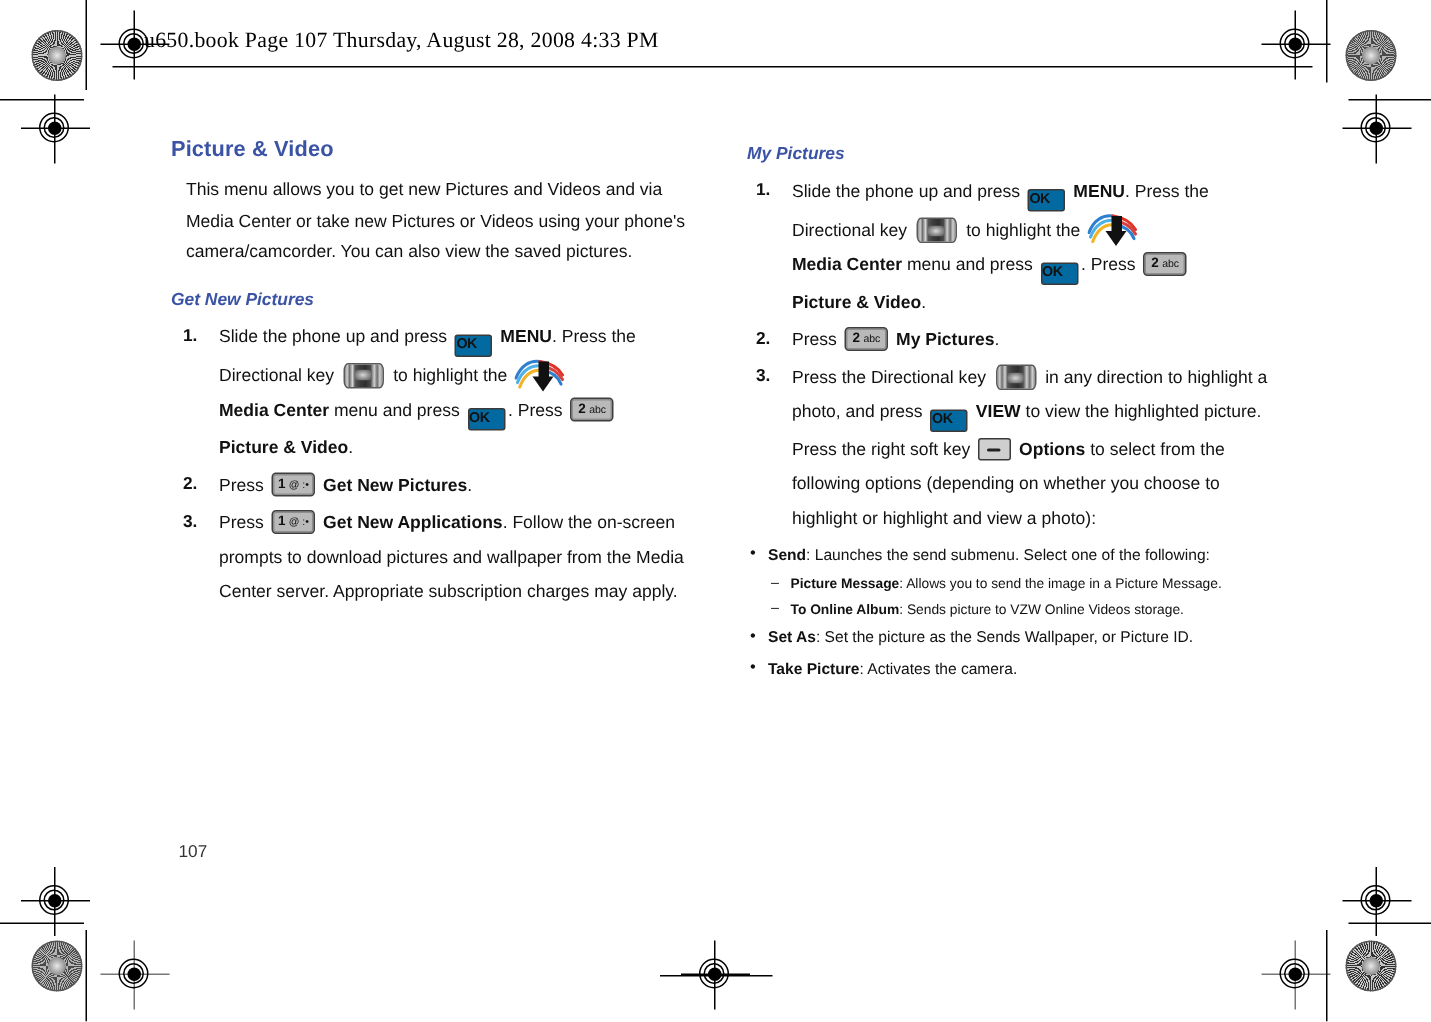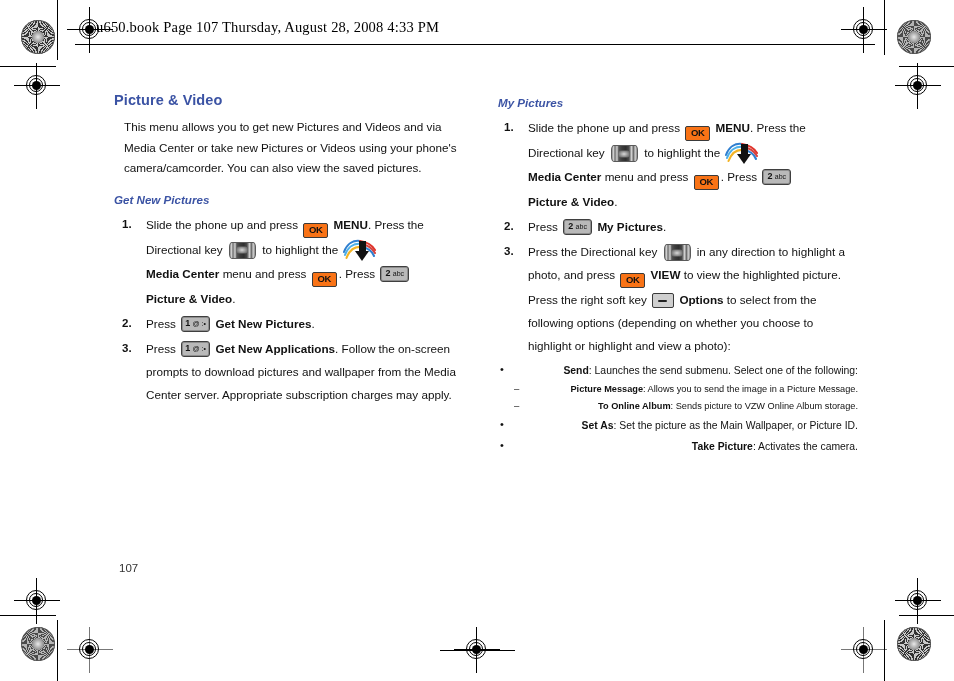--- a/index.html
+++ b/index.html
@@ -84,25 +84,25 @@
 
   
   .key{
     display:inline-block;vertical-align:-4px;
     box-sizing:border-box;
     position:relative;
     margin:0 2px;
   }
   .key-ok{
     width:25px;height:15px;
-    background:#f97316;
+    background:#0369a1;
     border:1.5px solid #3a3a3a;
     border-radius:2px;
     font-size:9.5px;font-weight:bold;line-height:12px;
-    text-align:center;color:#111;
+    text-align:left;color:#111;
     letter-spacing:-0.3px;
   }
   .key-num{
     width:29px;height:16px;
     background:#b9b9b9;
     border:1.5px solid #3f3f3f;
     border-radius:3px;
     box-shadow:inset 0 0 0 1px #8e8e8e;
     font-size:8px;line-height:13px;text-align:center;color:#111;
     overflow:hidden;white-space:nowrap;
@@ -143,21 +143,21 @@
     width:34px;height:24px;vertical-align:-8px;margin:0 2px;
   }
   .mc-arrow{
     position:absolute;left:12px;top:3px;width:0;height:0;
   }
   .mc-arrow .stem{position:absolute;left:4px;top:0;width:7px;height:11px;background:#111;}
   .mc-arrow .head{position:absolute;left:0;top:10px;width:0;height:0;
     border-left:7.5px solid transparent;border-right:7.5px solid transparent;border-top:10px solid #111;}
 
   
-  ul.bul{margin:4px 0 0 0;padding:0;list-style:none;text-align:right;}
+  ul.bul{margin:4px 0 0 0;padding:0;list-style:none;}
   ul.bul > li{
     position:relative;padding-left:14px;
     font-size:10.4px;line-height:19px;color:#111;margin-bottom:2px;
   }
   ul.bul > li::before{
     content:"\2022";position:absolute;left:2px;top:-1px;font-size:11px;color:#111;
   }
   ul.dash{margin:1px 0 1px 0;padding:0;list-style:none;}
   ul.dash > li{
     position:relative;padding-left:15px;
@@ -341,23 +341,23 @@
       <li>
         <span class="num">3.</span><span>Press the Directional key </span><span class="key key-dir"></span><span> in any direction to highlight a photo, and press </span><span class="key key-ok">OK</span> <b>VIEW</b><span> to view the highlighted picture. Press the right soft key </span><span class="key key-soft"></span> <b>Options</b><span> to select from the following options (depending on whether you choose to highlight or highlight and view a photo):</span>
       </li>
 
     </ol>
 
     <ul class="bul opts">
       <li><b>Send</b><span>: Launches the send submenu. Select one of the following:</span>
         <ul class="dash">
           <li><b>Picture Message</b><span>: Allows you to send the image in a Picture Message.</span></li>
-          <li><b>To Online Album</b><span>: Sends picture to VZW Online Album storage.</span></li>
+          <li><b>To Online Album</b><span>: Sends picture to VZW Online Videos storage.</span></li>
         </ul>
       </li>
-      <li><b>Set As</b><span>: Set the picture as the Main Wallpaper, or Picture ID.</span></li>
+      <li><b>Set As</b><span>: Set the picture as the Sends Wallpaper, or Picture ID.</span></li>
       <li><b>Take Picture</b><span>: Activates the camera.</span></li>
     </ul>
 
   </div>
 
   <div class="folio">107</div>
 </div>
 
 </body></html>

